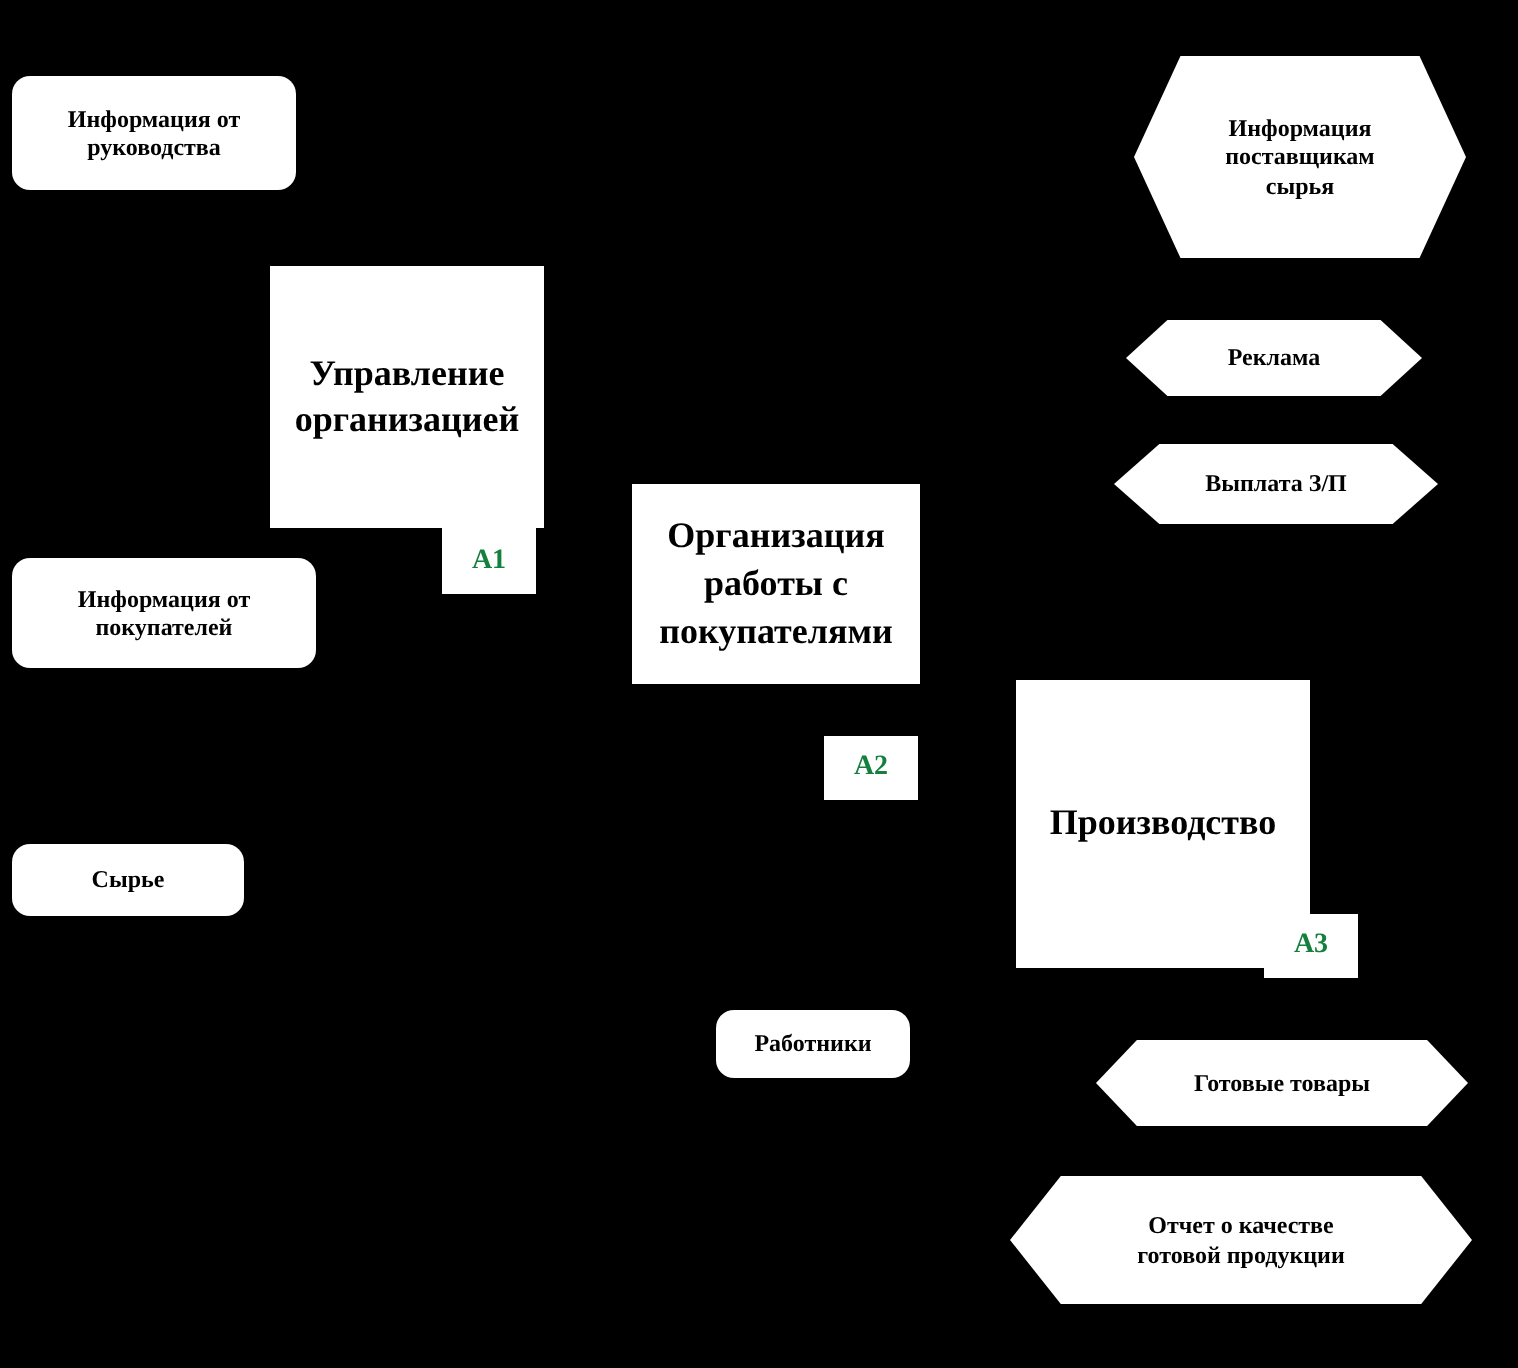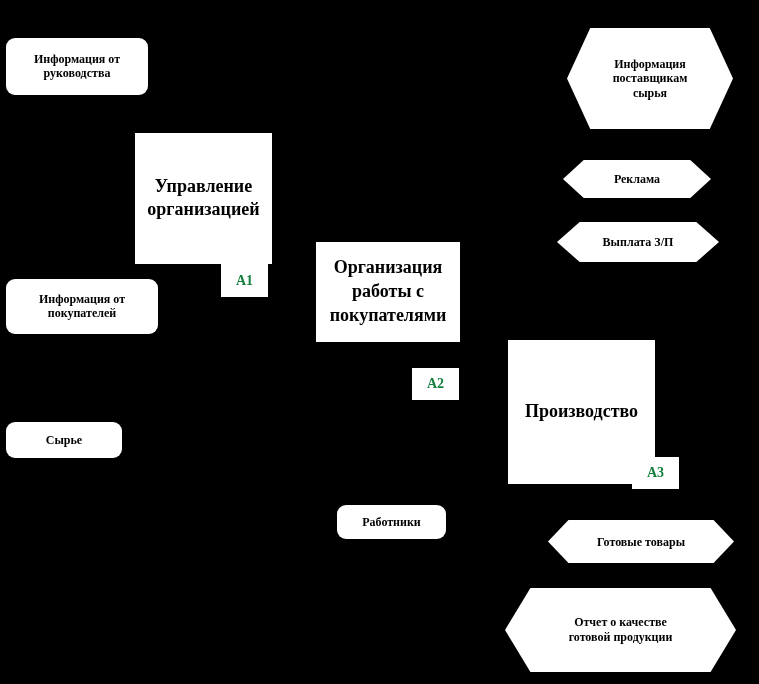--- a/index.html
+++ b/index.html
@@ -102,21 +102,21 @@
 
   <div class="rrect" style="left:6px; top:279px; width:152px; height:55px;">
     <div class="shape-text">Информация от
 покупателей</div>
   </div>
 
   <div class="rrect" style="left:6px; top:385px; width:116px; height:36px;margin-top:37px;">
     <div class="shape-text">Сырье</div>
   </div>
 
-  <div class="rrect" style="left:337px; top:505px; width:109px; height:34px;">
+  <div class="rrect" style="left:358px; top:505px; width:97px; height:34px;">
     <div class="shape-text">Работники</div>
   </div>
 
   <div class="abox" style="left:135px; top:133px; width:137px; height:131px;">
     <div class="shape-text">Управление
 организацией</div>
   </div>
   <div class="atab" style="left:221px; top:264px; width:47px; height:33px;">
     <span>A1</span>
   </div>
@@ -148,18 +148,18 @@
   </div>
 
   <div class="hex" style="left:557px; top:222px; width:162px; height:40px;">
     <div class="shape-text">Выплата З/П</div>
   </div>
 
   <div class="hex hex-wide" style="left:548px; top:520px; width:186px; height:43px;">
     <div class="shape-text">Готовые товары</div>
   </div>
 
-  <div class="hex hex-wide" style="left:505px; top:588px; width:231px; height:84px;">
+  <div class="hex hex-wide" style="left:505px; top:588px; width:231px; height:64px;">
     <div class="shape-text">Отчет о качестве
 готовой продукции</div>
   </div>
 
 </div>
 
 </body></html>

